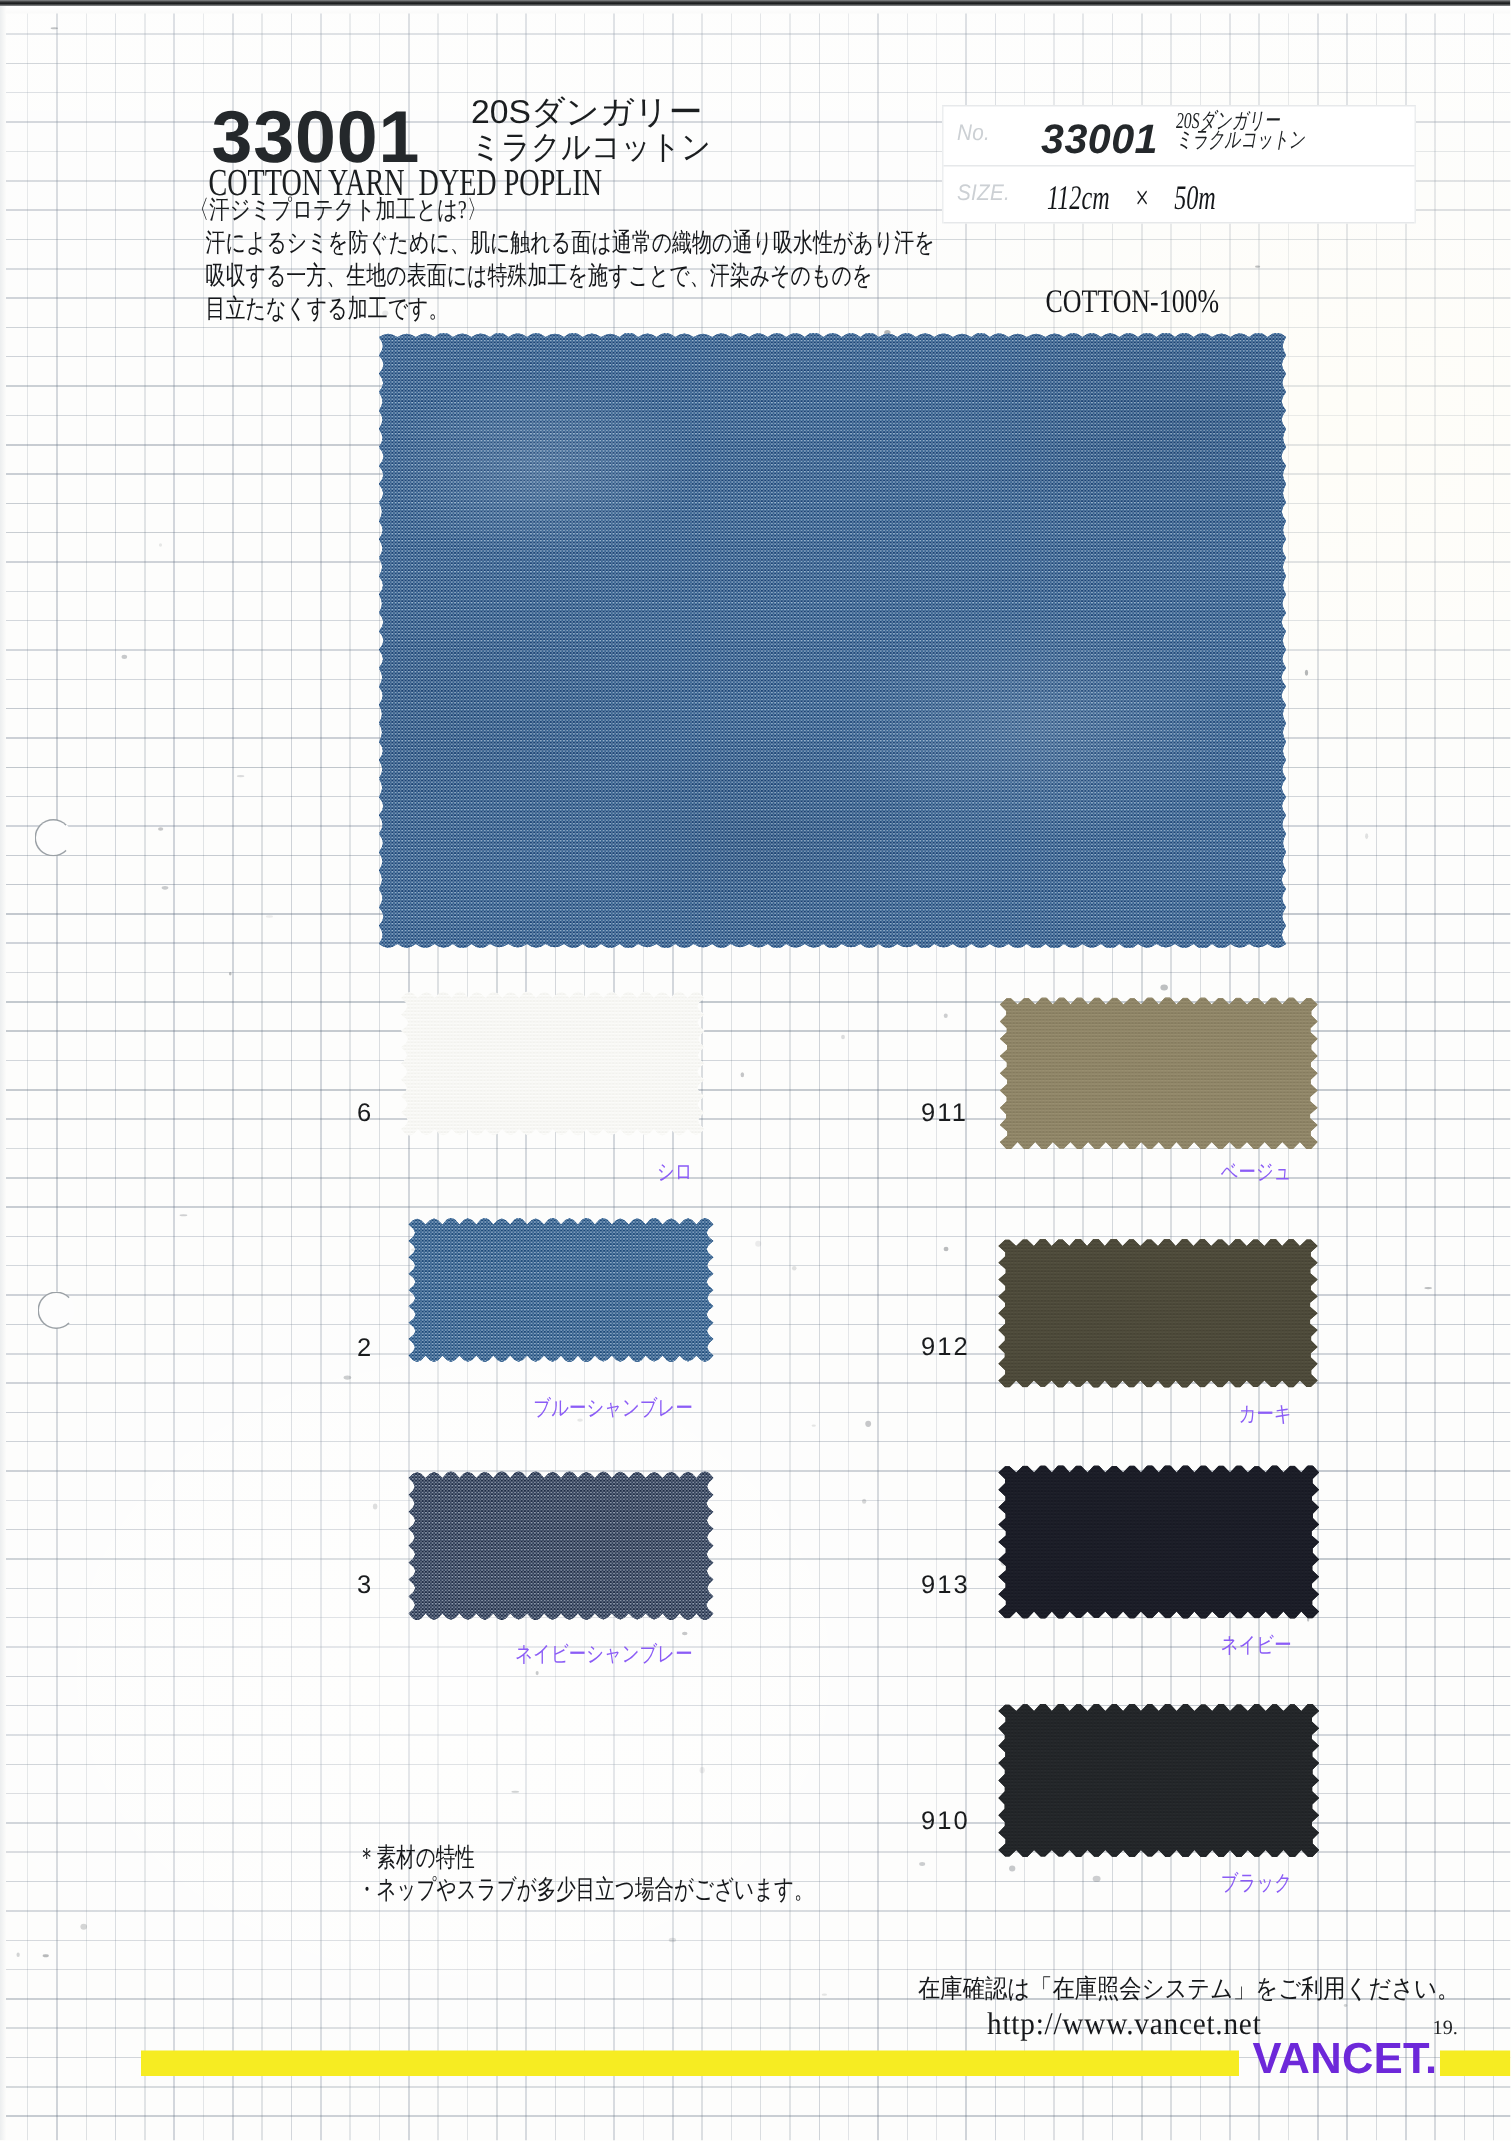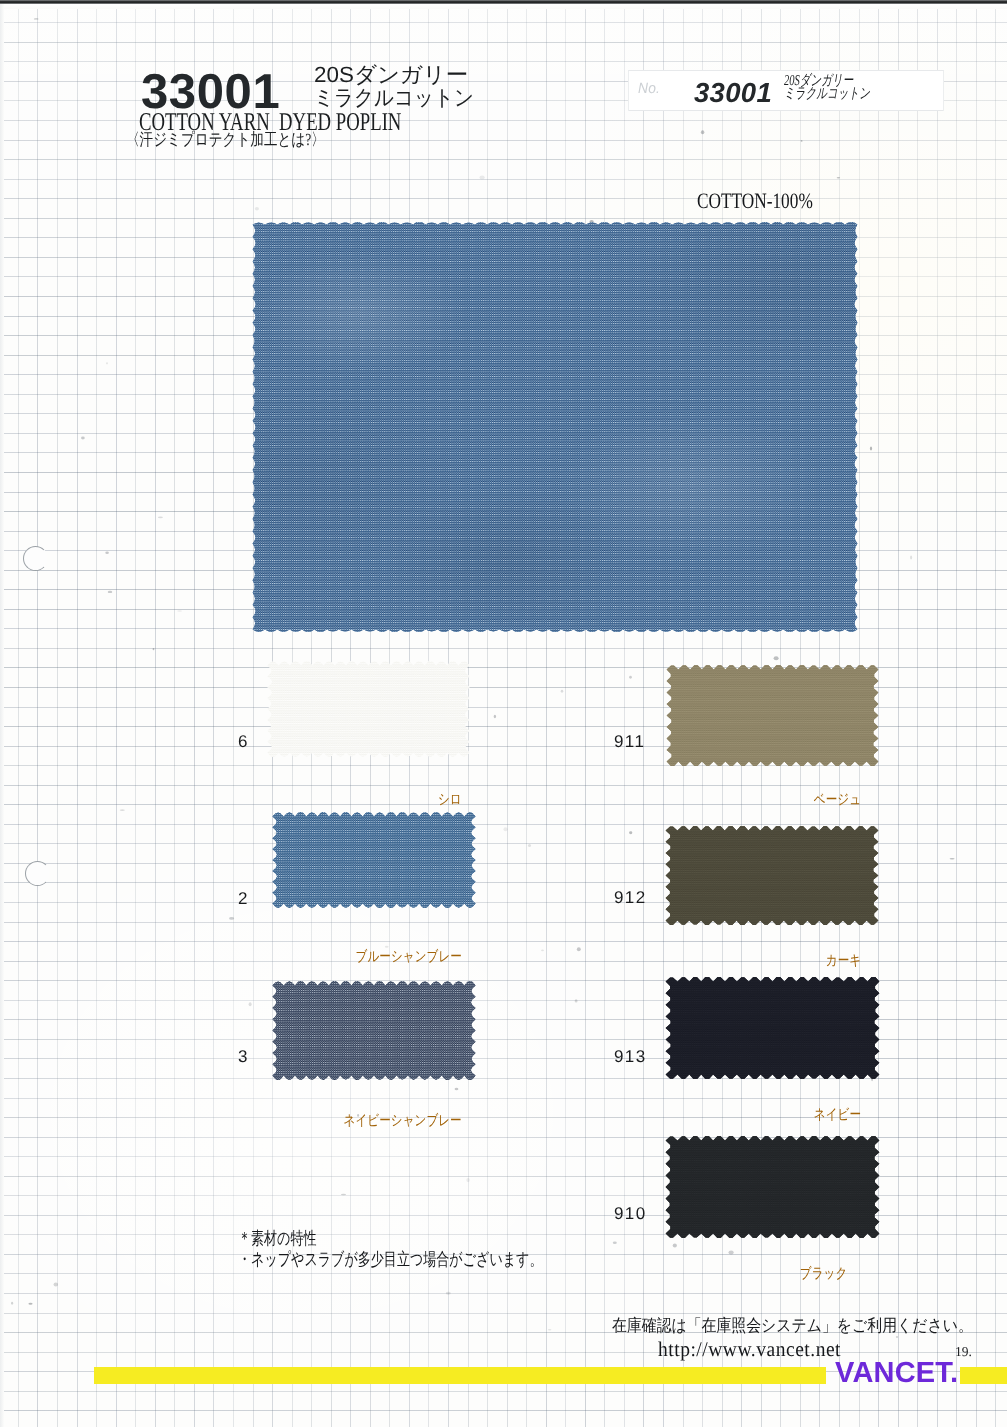--- a/index.html
+++ b/index.html
@@ -65,22 +65,22 @@
     position:absolute;left:0;top:0;width:100%;height:100%;
     background-image:
       radial-gradient(ellipse 150px 90px at 18% 22%, rgba(255,255,255,0.11), rgba(255,255,255,0) 70%),
       radial-gradient(ellipse 190px 110px at 72% 64%, rgba(255,255,255,0.09), rgba(255,255,255,0) 70%),
       radial-gradient(ellipse 170px 100px at 42% 82%, rgba(10,20,40,0.07), rgba(0,0,0,0) 72%),
       radial-gradient(ellipse 210px 130px at 88% 14%, rgba(10,20,40,0.07), rgba(0,0,0,0) 72%),
       radial-gradient(ellipse 230px 140px at 8% 62%, rgba(10,20,40,0.05), rgba(0,0,0,0) 72%);
   }
   .sw-code{position:absolute;font-family:"Liberation Sans",sans-serif;font-size:17px;color:#191b1d;line-height:1;
      white-space:nowrap;letter-spacing:1.4px;transform-origin:left top;}
-  .sw-name{position:absolute;font-family:"Liberation Sans",sans-serif;font-size:14.5px;color:#a16207;line-height:1;
-     white-space:nowrap;text-align:right;margin-top:18px;}
+  .sw-name{position:absolute;font-family:"Liberation Sans",sans-serif;font-size:14.5px;color:#8b5cf6;line-height:1;
+     white-space:nowrap;text-align:right;}
   .sw-name > span{display:inline-block;transform-origin:right top;transform:scaleX(0.80);}
 
   
   .mat-note{position:absolute;left:238px;top:1228px;font-size:17.5px;line-height:21px;color:#16181b;}
   .mat-note > div{white-space:nowrap;transform-origin:left top;transform:scaleX(0.745);}
   .foot-left{position:absolute;left:118px;top:1315px;font-size:17px;line-height:22.5px;color:#16181b;}
   .foot-left > div{white-space:nowrap;transform-origin:left top;transform:scaleX(0.875);}
   .foot-right{position:absolute;left:612px;top:1315px;font-size:17px;line-height:22.5px;color:#16181b;}
   .foot-right > div{white-space:nowrap;transform-origin:left top;transform:scaleX(0.875);}
   .pagenum{position:absolute;left:955px;top:1344px;font-size:13.5px;color:#222426;}
@@ -307,30 +307,39 @@
   <div class="notch" style="left:23px;top:546px;width:25px;height:25px;"></div>
   <div class="notch" style="left:25px;top:861px;width:25px;height:25px;"></div>
 
   <div class="code-big">33001</div>
   <div class="jp-title">
     <div>20Sダンガリー</div>
     <div>ミラクルコットン</div>
   </div>
   <div class="en-title">COTTON YARN  DYED POPLIN</div>
   <div class="note-title">〈汗ジミプロテクト加工とは?〉</div>
+  <div class="note-body">
+    <div>汗によるシミを防ぐために、肌に触れる面は通常の織物の通り吸水性があり汗を</div>
+    <div>吸収する一方、生地の表面には特殊加工を施すことで、汗染みそのものを</div>
+    <div>目立たなくする加工です。</div>
+  </div>
 
   <div class="spec">
     <div class="spec-row" style="height:40px">
       <div class="spec-lab" style="top:9px">No.</div>
       <div class="spec-val" style="left:65px;top:0;font-family:'Liberation Sans',sans-serif;font-weight:bold;font-size:27.5px;line-height:44px;color:#24282b;letter-spacing:0.3px">33001</div>
       <div class="spec-val" style="left:155px;top:4px;font-size:15px;line-height:12.5px;color:#1c1f21;white-space:nowrap">
         <div style="transform-origin:left top;transform:scaleX(0.70)">20Sダンガリー</div>
         <div style="transform-origin:left top;transform:scaleX(0.70)">ミラクルコットン</div>
       </div>
     </div>
+    <div class="spec-row" style="height:38px">
+      <div class="spec-lab" style="top:9px">SIZE.</div>
+      <div class="spec-val" style="left:69px;top:0;font-size:23px;line-height:41px;color:#15171a;white-space:pre;transform-origin:left top;transform:scaleX(0.70)">112cm　×　50m</div>
+    </div>
   </div>
   <div class="spec-extra">COTTON-100%</div>
 
   <div id="swatch-holder">
       <div class="sw sw-main" style="left:250px;top:222px;width:610px;height:410px;background:#4e7bad;clip-path:polygon(2.60px 2.60px,5.81px 1.14px,8.77px 0.57px,11.73px 1.14px,14.94px 2.60px,18.15px 1.10px,21.11px 0.52px,24.08px 1.10px,27.29px 2.60px,30.49px 0.92px,33.46px 0.26px,36.42px 0.92px,39.63px 2.60px,42.84px 0.56px,45.80px -0.23px,48.76px 0.56px,51.97px 2.60px,55.18px 0.92px,58.14px 0.27px,61.11px 0.92px,64.31px 2.60px,67.52px 0.93px,70.49px 0.28px,73.45px 0.93px,76.66px 2.60px,79.87px 0.50px,82.83px -0.31px,85.79px 0.50px,89.00px 2.60px,92.21px 0.89px,95.17px 0.22px,98.13px 0.89px,101.34px 2.60px,104.55px 0.64px,107.51px -0.13px,110.48px 0.64px,113.69px 2.60px,116.89px 1.07px,119.86px 0.47px,122.82px 1.07px,126.03px 2.60px,129.24px 0.49px,132.20px -0.33px,135.16px 0.49px,138.37px 2.60px,141.58px 1.00px,144.54px 0.38px,147.51px 1.00px,150.71px 2.60px,153.92px 1.12px,156.89px 0.54px,159.85px 1.12px,163.06px 2.60px,166.27px 0.37px,169.23px -0.49px,172.19px 0.37px,175.40px 2.60px,178.61px 1.01px,181.57px 0.39px,184.53px 1.01px,187.74px 2.60px,190.95px 0.65px,193.91px -0.10px,196.88px 0.65px,200.09px 2.60px,203.29px 1.01px,206.26px 0.39px,209.22px 1.01px,212.43px 2.60px,215.64px 1.13px,218.60px 0.55px,221.56px 1.13px,224.77px 2.60px,227.98px 0.82px,230.94px 0.13px,233.91px 0.82px,237.11px 2.60px,240.32px 0.78px,243.29px 0.07px,246.25px 0.78px,249.46px 2.60px,252.67px 0.75px,255.63px 0.03px,258.59px 0.75px,261.80px 2.60px,265.01px 0.72px,267.97px -0.02px,270.93px 0.72px,274.14px 2.60px,277.35px 0.72px,280.31px -0.01px,283.28px 0.72px,286.49px 2.60px,289.69px 0.38px,292.66px -0.48px,295.62px 0.38px,298.83px 2.60px,302.04px 0.69px,305.00px -0.05px,307.96px 0.69px,311.17px 2.60px,314.38px 0.63px,317.34px -0.13px,320.31px 0.63px,323.51px 2.60px,326.72px 0.57px,329.69px -0.22px,332.65px 0.57px,335.86px 2.60px,339.07px 0.92px,342.03px 0.26px,344.99px 0.92px,348.20px 2.60px,351.41px 0.60px,354.37px -0.18px,357.33px 0.60px,360.54px 2.60px,363.75px 0.82px,366.71px 0.12px,369.68px 0.82px,372.89px 2.60px,376.09px 0.91px,379.06px 0.26px,382.02px 0.91px,385.23px 2.60px,388.44px 1.12px,391.40px 0.55px,394.36px 1.12px,397.57px 2.60px,400.78px 0.42px,403.74px -0.43px,406.71px 0.42px,409.91px 2.60px,413.12px 0.89px,416.09px 0.22px,419.05px 0.89px,422.26px 2.60px,425.47px 1.12px,428.43px 0.55px,431.39px 1.12px,434.60px 2.60px,437.81px 1.13px,440.77px 0.56px,443.73px 1.13px,446.94px 2.60px,450.15px 0.93px,453.11px 0.28px,456.08px 0.93px,459.29px 2.60px,462.49px 0.67px,465.46px -0.09px,468.42px 0.67px,471.63px 2.60px,474.84px 0.66px,477.80px -0.09px,480.76px 0.66px,483.97px 2.60px,487.18px 0.76px,490.14px 0.04px,493.11px 0.76px,496.31px 2.60px,499.52px 0.62px,502.49px -0.15px,505.45px 0.62px,508.66px 2.60px,511.87px 0.56px,514.83px -0.23px,517.79px 0.56px,521.00px 2.60px,524.21px 0.39px,527.17px -0.47px,530.13px 0.39px,533.34px 2.60px,536.55px 0.48px,539.51px -0.35px,542.48px 0.48px,545.69px 2.60px,548.89px 0.68px,551.86px -0.07px,554.82px 0.68px,558.03px 2.60px,561.24px 1.01px,564.20px 0.39px,567.16px 1.01px,570.37px 2.60px,573.58px 0.85px,576.54px 0.16px,579.51px 0.85px,582.71px 2.60px,585.92px 0.56px,588.89px -0.24px,591.85px 0.56px,595.06px 2.60px,598.27px 0.52px,601.23px -0.29px,604.19px 0.52px,607.40px 2.60px,605.77px 5.79px,605.14px 8.73px,605.77px 11.68px,607.40px 14.87px,605.37px 18.06px,604.58px 21.00px,605.37px 23.94px,607.40px 27.13px,605.60px 30.32px,604.89px 33.27px,605.60px 36.21px,607.40px 39.40px,605.25px 42.59px,604.42px 45.53px,605.25px 48.48px,607.40px 51.67px,605.24px 54.86px,604.39px 57.80px,605.24px 60.74px,607.40px 63.93px,605.92px 67.12px,605.34px 70.07px,605.92px 73.01px,607.40px 76.20px,605.13px 79.39px,604.25px 82.33px,605.13px 85.28px,607.40px 88.47px,605.85px 91.66px,605.25px 94.60px,605.85px 97.54px,607.40px 100.73px,605.90px 103.92px,605.31px 106.87px,605.90px 109.81px,607.40px 113.00px,605.32px 116.19px,604.51px 119.13px,605.32px 122.08px,607.40px 125.27px,605.92px 128.46px,605.35px 131.40px,605.92px 134.34px,607.40px 137.53px,605.59px 140.72px,604.89px 143.67px,605.59px 146.61px,607.40px 149.80px,605.84px 152.99px,605.23px 155.93px,605.84px 158.88px,607.40px 162.07px,605.89px 165.26px,605.30px 168.20px,605.89px 171.14px,607.40px 174.33px,605.63px 177.52px,604.94px 180.47px,605.63px 183.41px,607.40px 186.60px,605.24px 189.79px,604.40px 192.73px,605.24px 195.68px,607.40px 198.87px,605.79px 202.06px,605.17px 205.00px,605.79px 207.94px,607.40px 211.13px,605.59px 214.32px,604.88px 217.27px,605.59px 220.21px,607.40px 223.40px,605.13px 226.59px,604.25px 229.53px,605.13px 232.48px,607.40px 235.67px,605.20px 238.86px,604.34px 241.80px,605.20px 244.74px,607.40px 247.93px,605.82px 251.12px,605.21px 254.07px,605.82px 257.01px,607.40px 260.20px,605.86px 263.39px,605.26px 266.33px,605.86px 269.28px,607.40px 272.47px,605.85px 275.66px,605.25px 278.60px,605.85px 281.54px,607.40px 284.73px,605.58px 287.92px,604.87px 290.87px,605.58px 293.81px,607.40px 297.00px,605.25px 300.19px,604.42px 303.13px,605.25px 306.08px,607.40px 309.27px,605.43px 312.46px,604.66px 315.40px,605.43px 318.34px,607.40px 321.53px,605.59px 324.72px,604.89px 327.67px,605.59px 330.61px,607.40px 333.80px,605.93px 336.99px,605.36px 339.93px,605.93px 342.88px,607.40px 346.07px,605.78px 349.26px,605.15px 352.20px,605.78px 355.14px,607.40px 358.33px,605.28px 361.52px,604.45px 364.47px,605.28px 367.41px,607.40px 370.60px,605.51px 373.79px,604.78px 376.73px,605.51px 379.68px,607.40px 382.87px,605.54px 386.06px,604.82px 389.00px,605.54px 391.94px,607.40px 395.13px,605.36px 398.32px,604.56px 401.27px,605.36px 404.21px,607.40px 407.40px,604.19px 409.37px,601.23px 410.14px,598.27px 409.37px,595.06px 407.40px,591.85px 408.98px,588.89px 409.59px,585.92px 408.98px,582.71px 407.40px,579.51px 409.13px,576.54px 409.80px,573.58px 409.13px,570.37px 407.40px,567.16px 409.45px,564.20px 410.24px,561.24px 409.45px,558.03px 407.40px,554.82px 409.61px,551.86px 410.46px,548.89px 409.61px,545.69px 407.40px,542.48px 409.39px,539.51px 410.16px,536.55px 409.39px,533.34px 407.40px,530.13px 409.08px,527.17px 409.73px,524.21px 409.08px,521.00px 407.40px,517.79px 409.23px,514.83px 409.94px,511.87px 409.23px,508.66px 407.40px,505.45px 409.61px,502.49px 410.47px,499.52px 409.61px,496.31px 407.40px,493.11px 409.58px,490.14px 410.43px,487.18px 409.58px,483.97px 407.40px,480.76px 409.22px,477.80px 409.92px,474.84px 409.22px,471.63px 407.40px,468.42px 409.25px,465.46px 409.97px,462.49px 409.25px,459.29px 407.40px,456.08px 409.60px,453.11px 410.45px,450.15px 409.60px,446.94px 407.40px,443.73px 409.61px,440.77px 410.47px,437.81px 409.61px,434.60px 407.40px,431.39px 409.36px,428.43px 410.13px,425.47px 409.36px,422.26px 407.40px,419.05px 409.16px,416.09px 409.85px,413.12px 409.16px,409.91px 407.40px,406.71px 409.30px,403.74px 410.05px,400.78px 409.30px,397.57px 407.40px,394.36px 409.38px,391.40px 410.14px,388.44px 409.38px,385.23px 407.40px,382.02px 409.02px,379.06px 409.64px,376.09px 409.02px,372.89px 407.40px,369.68px 409.66px,366.71px 410.54px,363.75px 409.66px,360.54px 407.40px,357.33px 408.94px,354.37px 409.54px,351.41px 408.94px,348.20px 407.40px,344.99px 409.39px,342.03px 410.16px,339.07px 409.39px,335.86px 407.40px,332.65px 409.35px,329.69px 410.11px,326.72px 409.35px,323.51px 407.40px,320.31px 408.92px,317.34px 409.51px,314.38px 408.92px,311.17px 407.40px,307.96px 409.54px,305.00px 410.38px,302.04px 409.54px,298.83px 407.40px,295.62px 409.11px,292.66px 409.78px,289.69px 409.11px,286.49px 407.40px,283.28px 409.12px,280.31px 409.79px,277.35px 409.12px,274.14px 407.40px,270.93px 409.52px,267.97px 410.34px,265.01px 409.52px,261.80px 407.40px,258.59px 409.00px,255.63px 409.63px,252.67px 409.00px,249.46px 407.40px,246.25px 408.87px,243.29px 409.44px,240.32px 408.87px,237.11px 407.40px,233.91px 409.37px,230.94px 410.14px,227.98px 409.37px,224.77px 407.40px,221.56px 409.07px,218.60px 409.71px,215.64px 409.07px,212.43px 407.40px,209.22px 409.32px,206.26px 410.07px,203.29px 409.32px,200.09px 407.40px,196.88px 409.45px,193.91px 410.24px,190.95px 409.45px,187.74px 407.40px,184.53px 408.87px,181.57px 409.44px,178.61px 408.87px,175.40px 407.40px,172.19px 409.54px,169.23px 410.37px,166.27px 409.54px,163.06px 407.40px,159.85px 409.38px,156.89px 410.15px,153.92px 409.38px,150.71px 407.40px,147.51px 409.47px,144.54px 410.28px,141.58px 409.47px,138.37px 407.40px,135.16px 409.37px,132.20px 410.13px,129.24px 409.37px,126.03px 407.40px,122.82px 408.92px,119.86px 409.52px,116.89px 408.92px,113.69px 407.40px,110.48px 409.16px,107.51px 409.84px,104.55px 409.16px,101.34px 407.40px,98.13px 409.00px,95.17px 409.62px,92.21px 409.00px,89.00px 407.40px,85.79px 408.88px,82.83px 409.45px,79.87px 408.88px,76.66px 407.40px,73.45px 409.41px,70.49px 410.20px,67.52px 409.41px,64.31px 407.40px,61.11px 409.42px,58.14px 410.20px,55.18px 409.42px,51.97px 407.40px,48.76px 409.14px,45.80px 409.81px,42.84px 409.14px,39.63px 407.40px,36.42px 409.31px,33.46px 410.06px,30.49px 409.31px,27.29px 407.40px,24.08px 409.21px,21.11px 409.92px,18.15px 409.21px,14.94px 407.40px,11.73px 409.22px,8.77px 409.92px,5.81px 409.22px,2.60px 407.40px,4.41px 404.21px,5.11px 401.27px,4.41px 398.32px,2.60px 395.13px,4.80px 391.94px,5.65px 389.00px,4.80px 386.06px,2.60px 382.87px,4.33px 379.68px,5.00px 376.73px,4.33px 373.79px,2.60px 370.60px,4.14px 367.41px,4.74px 364.47px,4.14px 361.52px,2.60px 358.33px,4.32px 355.14px,4.98px 352.20px,4.32px 349.26px,2.60px 346.07px,4.56px 342.88px,5.32px 339.93px,4.56px 336.99px,2.60px 333.80px,4.40px 330.61px,5.09px 327.67px,4.40px 324.72px,2.60px 321.53px,4.71px 318.34px,5.53px 315.40px,4.71px 312.46px,2.60px 309.27px,4.18px 306.08px,4.79px 303.13px,4.18px 300.19px,2.60px 297.00px,4.26px 293.81px,4.91px 290.87px,4.26px 287.92px,2.60px 284.73px,4.52px 281.54px,5.26px 278.60px,4.52px 275.66px,2.60px 272.47px,4.09px 269.28px,4.67px 266.33px,4.09px 263.39px,2.60px 260.20px,4.07px 257.01px,4.65px 254.07px,4.07px 251.12px,2.60px 247.93px,4.46px 244.74px,5.18px 241.80px,4.46px 238.86px,2.60px 235.67px,4.20px 232.48px,4.83px 229.53px,4.20px 226.59px,2.60px 223.40px,4.58px 220.21px,5.35px 217.27px,4.58px 214.32px,2.60px 211.13px,4.80px 207.94px,5.65px 205.00px,4.80px 202.06px,2.60px 198.87px,4.72px 195.68px,5.55px 192.73px,4.72px 189.79px,2.60px 186.60px,4.08px 183.41px,4.65px 180.47px,4.08px 177.52px,2.60px 174.33px,4.59px 171.14px,5.36px 168.20px,4.59px 165.26px,2.60px 162.07px,4.18px 158.88px,4.79px 155.93px,4.18px 152.99px,2.60px 149.80px,4.31px 146.61px,4.97px 143.67px,4.31px 140.72px,2.60px 137.53px,4.44px 134.34px,5.15px 131.40px,4.44px 128.46px,2.60px 125.27px,4.08px 122.08px,4.65px 119.13px,4.08px 116.19px,2.60px 113.00px,4.69px 109.81px,5.50px 106.87px,4.69px 103.92px,2.60px 100.73px,4.74px 97.54px,5.58px 94.60px,4.74px 91.66px,2.60px 88.47px,4.85px 85.28px,5.72px 82.33px,4.85px 79.39px,2.60px 76.20px,4.37px 73.01px,5.05px 70.07px,4.37px 67.12px,2.60px 63.93px,4.33px 60.74px,5.01px 57.80px,4.33px 54.86px,2.60px 51.67px,4.34px 48.48px,5.02px 45.53px,4.34px 42.59px,2.60px 39.40px,4.63px 36.21px,5.42px 33.27px,4.63px 30.32px,2.60px 27.13px,4.83px 23.94px,5.70px 21.00px,4.83px 18.06px,2.60px 14.87px,4.52px 11.68px,5.27px 8.73px,4.52px 5.79px,2.60px 2.60px)">
         <div class="sw-tex">
           <svg width="610" height="410" viewBox="0 0 610 410">
             <defs>
               <pattern id="wv0" width="2.2" height="2.3" patternUnits="userSpaceOnUse">
                 <rect width="2.2" height="2.3" fill="#1a4476"></rect>
@@ -455,21 +464,21 @@
                 <rect x="0" y="0" width="2.2" height="1.01" fill="#24272a"></rect>
                 <ellipse cx="0.57" cy="0.46" rx="0.57" ry="0.37" fill="#2b2e31"></ellipse>
                 <ellipse cx="1.67" cy="1.58" rx="0.57" ry="0.37" fill="#2b2e31" fill-opacity="0.5"></ellipse>
               </pattern>
             </defs>
             <rect width="223" height="102" fill="url(#wv7)"></rect>
           </svg>
         </div>
       </div>
       <div class="sw-code" style="left:614px;top:1205px">910</div>
-      <div class="sw-name" style="right:160px;top:1249px"><span>ブラック</span></div>
+      <div class="sw-name" style="right:146px;top:1249px"><span>ブラック</span></div>
     </div>
 
   <div class="mat-note">
     <div>＊素材の特性</div>
     <div>・ネップやスラブが多少目立つ場合がございます。</div>
   </div>
 
   <div class="foot-right">
     <div>在庫確認は「在庫照会システム」をご利用ください。</div>
     <div style="margin-left:46px;font-size:21px;letter-spacing:0.55px;transform:scaleX(0.93)">http://www.vancet.net</div>

